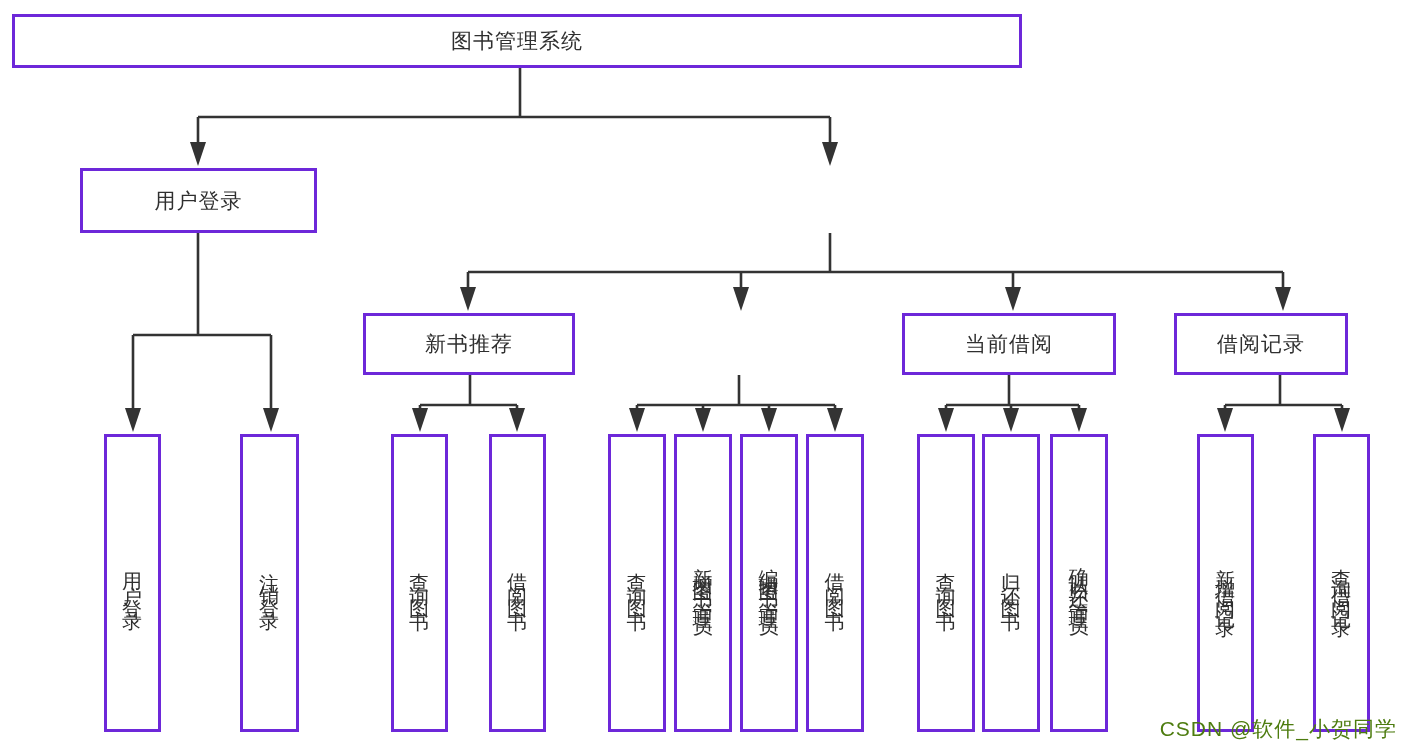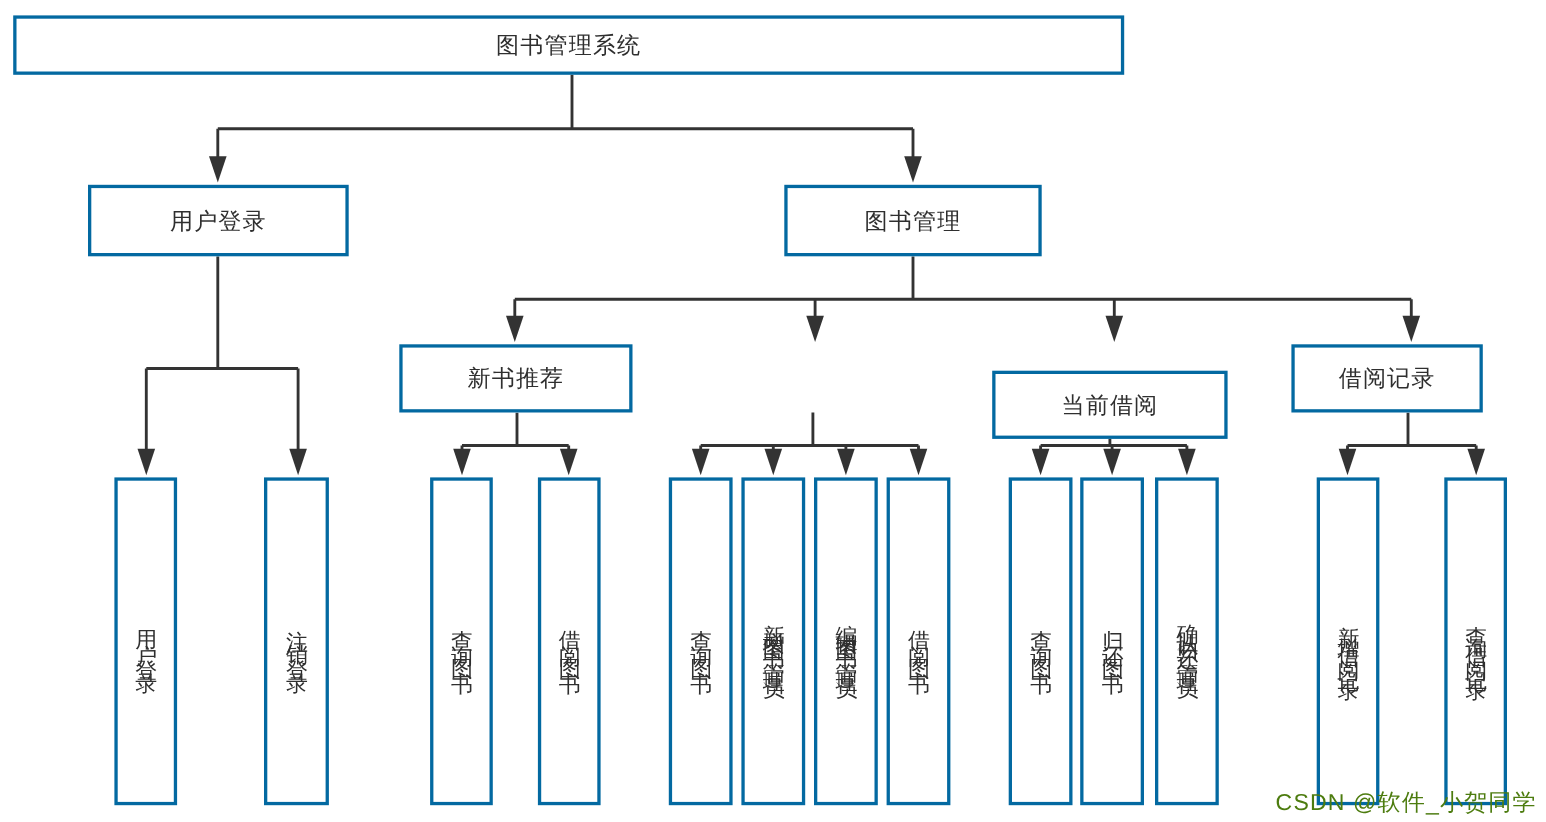--- a/index.html
+++ b/index.html
@@ -4,21 +4,21 @@
 <style>
   html,body{margin:0;padding:0;background:#ffffff;}
   .canvas{
     position:relative;width:1405px;height:747px;background:#ffffff;
     font-family:"Liberation Sans","DejaVu Sans",sans-serif;
     color:#2f2f2f;overflow:hidden;
   }
   .wires{position:absolute;left:0;top:0;width:1405px;height:747px;z-index:1;}
   .node{
     position:absolute;box-sizing:border-box;background:#ffffff;
-    border:3px solid #0369a1;display:flex;align-items:center;justify-content:center;
+    border:3px solid #6d28d9;display:flex;align-items:center;justify-content:center;
     z-index:2;
   }
   .h-label{font-size:21px;letter-spacing:1px;white-space:nowrap;}
   .v-label{
     writing-mode:vertical-rl;text-orientation:mixed;
     font-size:20px;white-space:nowrap;line-height:1;
   }
   .sp4{letter-spacing:13px;}
   .sp6{letter-spacing:10px;}
   .splong{letter-spacing:7px;}
@@ -75,28 +75,25 @@
     </g>
   </svg>
 
   <div class="node" style="left:12px;top:14px;width:1010px;height:54px;">
     <span class="h-label">图书管理系统</span>
   </div>
 
   <div class="node" style="left:80px;top:168px;width:237px;height:65px;">
     <span class="h-label">用户登录</span>
   </div>
-  <div class="node" style="left:713px;top:168px;width:234px;height:65px;">
-    <span class="h-label">图书管理</span>
-  </div>
 
   <div class="node" style="left:363px;top:313px;width:212px;height:62px;">
     <span class="h-label">新书推荐</span>
   </div>
-  <div class="node" style="left:902px;top:313px;width:214px;height:62px;margin-top:24px;">
+  <div class="node" style="left:902px;top:313px;width:214px;height:62px;">
     <span class="h-label">当前借阅</span>
   </div>
   <div class="node" style="left:1174px;top:313px;width:174px;height:62px;">
     <span class="h-label">借阅记录</span>
   </div>
 
   <div class="node" style="left:104px;top:434px;width:57px;height:298px;">
     <span class="v-label sp4">用户登录</span>
   </div>
   <div class="node" style="left:240px;top:434px;width:59px;height:298px;">

